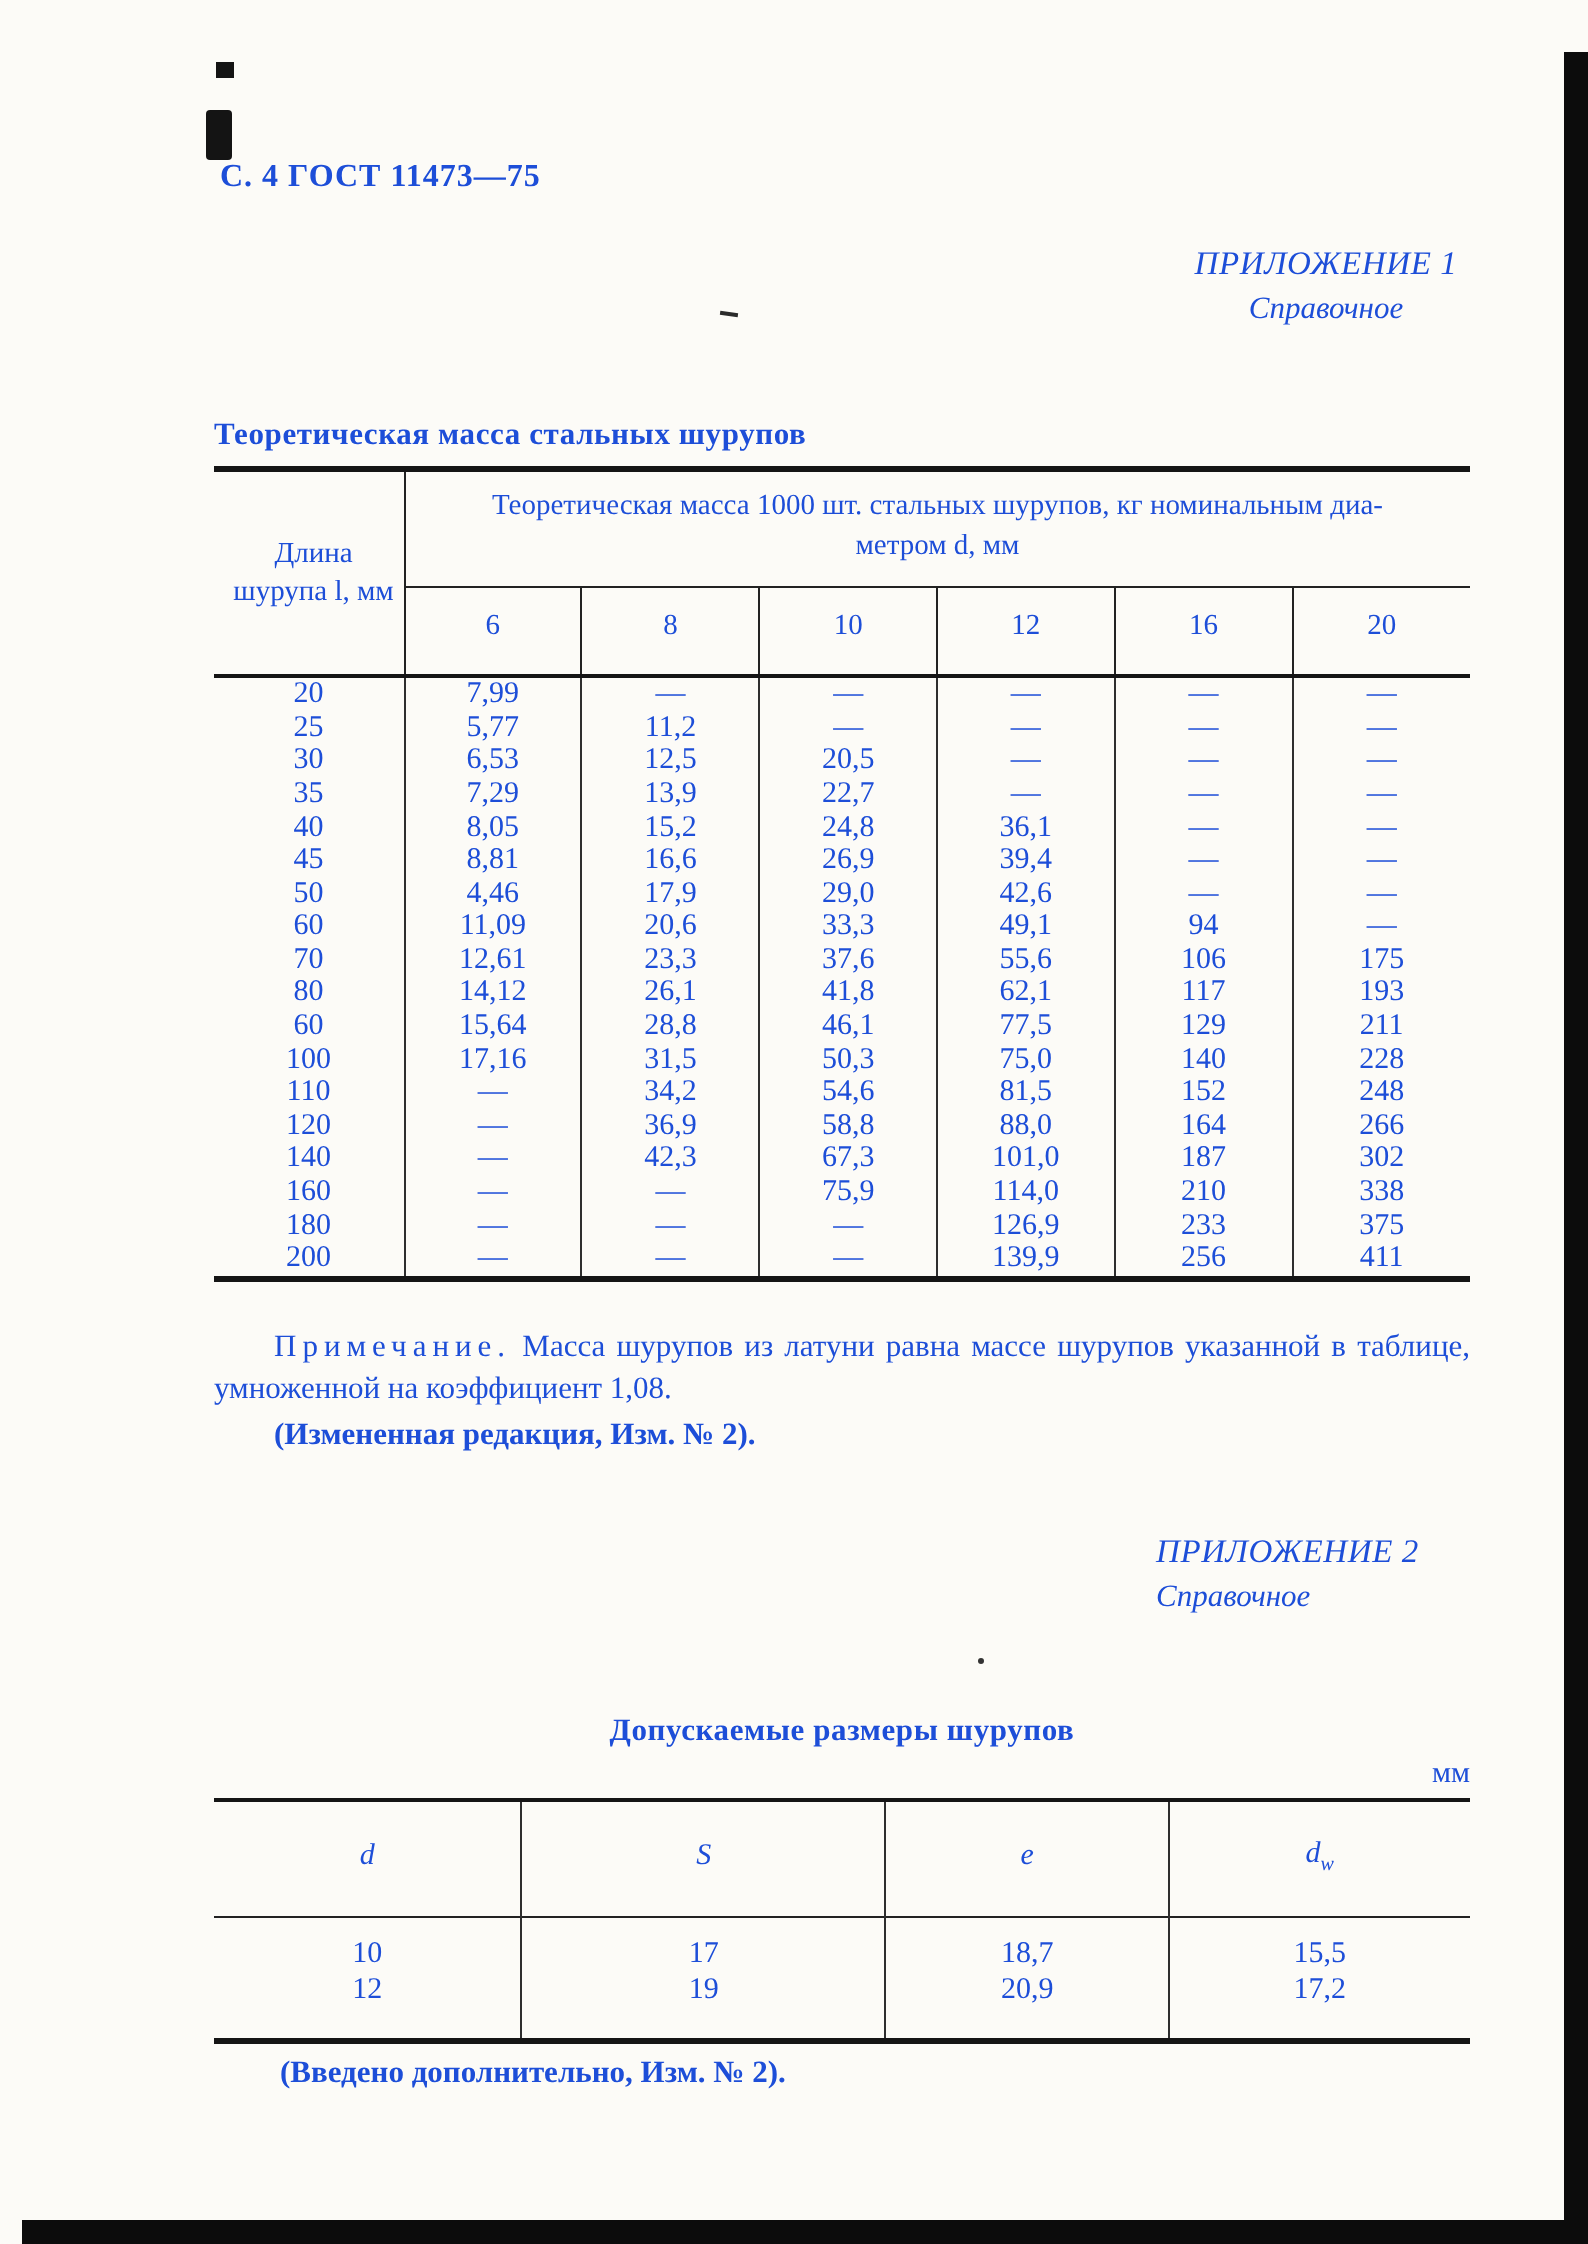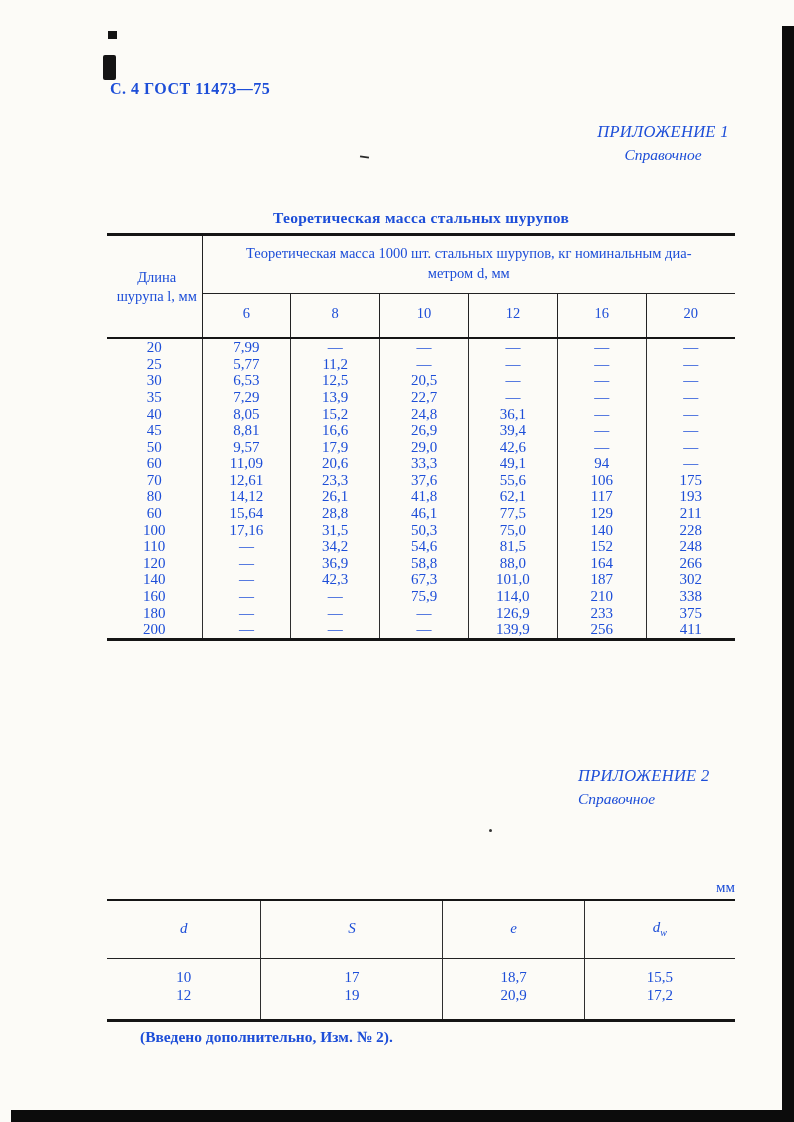--- a/index.html
+++ b/index.html
@@ -18,21 +18,21 @@
   .mark-dot    { position:absolute; left:489px; top:829px; width:3px; height:3px; background:#333; border-radius:50%; }
 
   .doc-header { position:absolute; left:110px; top:80px; font-weight:bold; font-size:16px; letter-spacing:.5px; }
 
   .appendix { position:absolute; left:578px; width:170px; font-style:italic; }
   .appendix.app1 { top:122px;text-align:center; }
   .appendix.app2 { top:766px; }
   .appendix .title { font-size:16.5px; letter-spacing:.3px; }
   .appendix .subtitle { font-size:15.5px; margin-top:4px;font-family:Liberation Serif, serif; }
 
-  .t1-title { position:absolute; left:107px; top:209px; width:628px; text-align:center; font-size:15.5px; font-weight:bold; letter-spacing:.3px; }
+  .t1-title { position:absolute; left:107px; top:209px; width:628px; text-align:left; font-size:15.5px; font-weight:bold; letter-spacing:.3px; }
 
   table { border-collapse:collapse; }
   .table1 {
     position:absolute; left:107px; top:233px; width:628px;
     border-top:3px solid #151515; border-bottom:3px solid #151515;
     font-size:15px; table-layout:fixed;
   }
   .table1 thead { border-bottom:2.5px solid #151515; }
   .table1 th { font-weight:normal; }
   .table1 .len-head {
@@ -178,21 +178,21 @@
           <td>45</td>
           <td>8,81</td>
           <td>16,6</td>
           <td>26,9</td>
           <td>39,4</td>
           <td>—</td>
           <td>—</td>
         </tr>
         <tr>
           <td>50</td>
-          <td>9,57</td>
+          <td>4,46</td>
           <td>17,9</td>
           <td>29,0</td>
           <td>42,6</td>
           <td>—</td>
           <td>—</td>
         </tr>
         <tr>
           <td>60</td>
           <td>11,09</td>
           <td>20,6</td>
@@ -287,26 +287,31 @@
           <td>—</td>
           <td>—</td>
           <td>—</td>
           <td>139,9</td>
           <td>256</td>
           <td>411</td>
         </tr>
       </tbody>
   </table>
 
+  <div class="note">
+    <p class="para"><span class="sp">Примечание.</span> <span>Масса шурупов из латуни равна массе шурупов указанной в таблице, умноженной на коэффициент 1,08.</span></p>
+    <p class="revision">(Измененная редакция, Изм. № 2).</p>
+  </div>
 
   <div class="appendix app2">
     <div class="title">ПРИЛОЖЕНИЕ 2</div>
     <div class="subtitle">Справочное</div>
   </div>
 
+  <div class="t2-title">Допускаемые размеры шурупов</div>
   <div class="t2-units">мм</div>
 
   <table class="table2">
     <colgroup>
       <col style="width:24.5%">
         <col style="width:29%">
         <col style="width:22.5%">
         <col style="width:24%">
     </colgroup>
     <thead>

